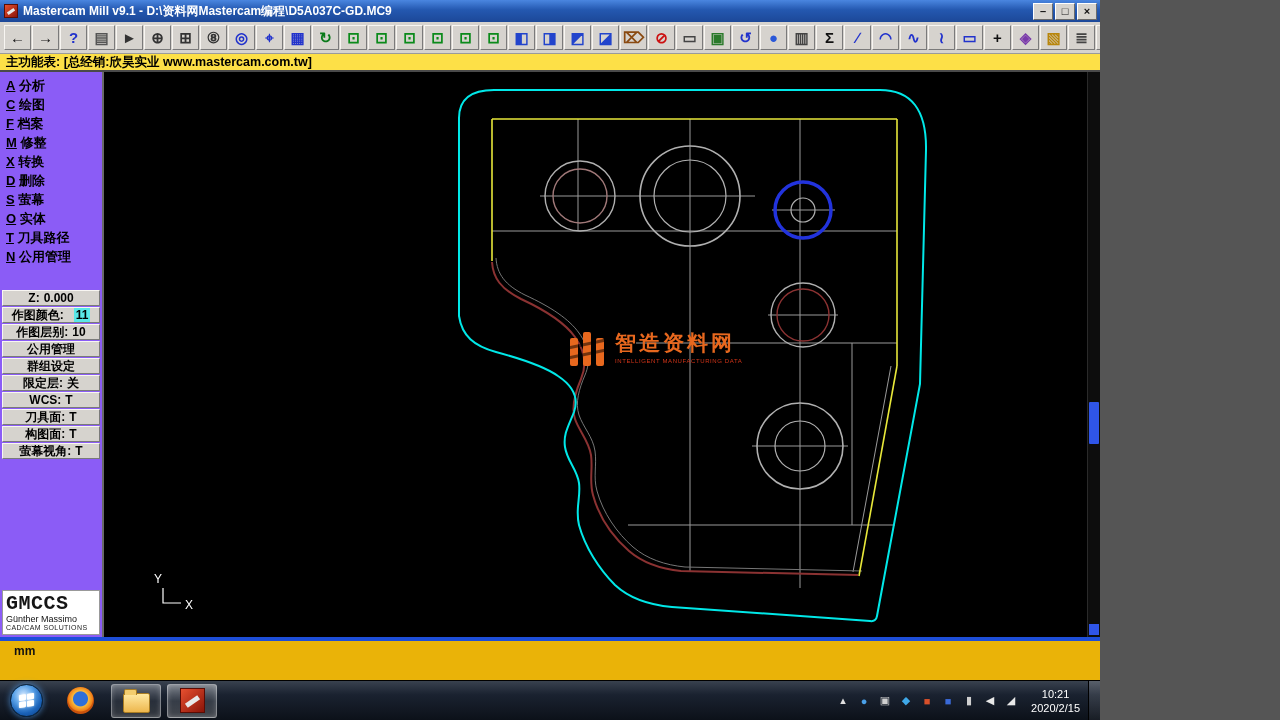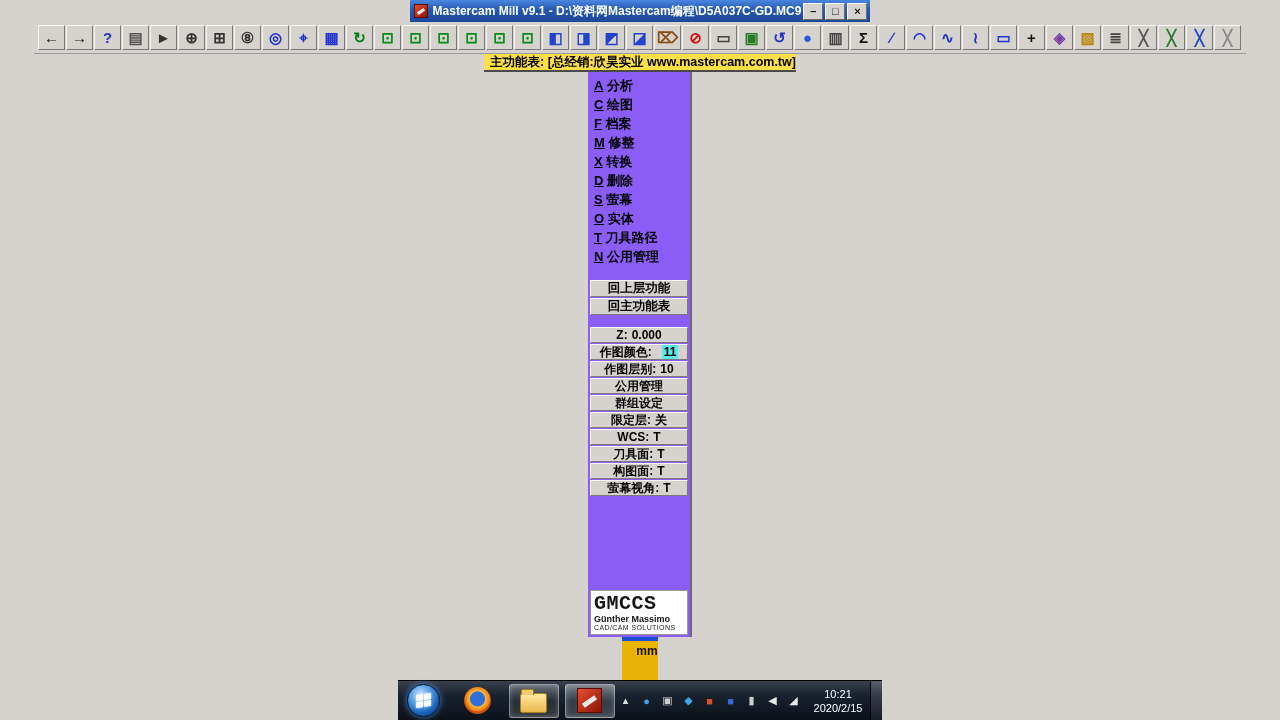--- a/index.html
+++ b/index.html
@@ -1,17 +1,17 @@
 <!DOCTYPE html>
 <html><head>
 <meta charset="utf-8">
 <style>
   * { box-sizing: border-box; }
   body { margin: 0; font-family: "Liberation Sans", sans-serif; background: #555; }
-  .app { width: 1280px; height: 720px; display: flex; flex-direction: column; background: #d6d3ce; overflow: hidden; position: relative; align-items: center; }
+  .app { width: 1100px; height: 720px; display: flex; flex-direction: column; background: #d6d3ce; overflow: hidden; position: relative; }
 
   
   .titlebar { height: 22px; background: linear-gradient(180deg,#4a86e0,#2458b0 45%,#1c4898); display: flex; align-items: center; color: #fff; flex: 0 0 auto; }
   .title-text { font-size: 12px; font-weight: bold; white-space: nowrap; overflow: hidden; }
   .win-buttons { margin-left: auto; display: flex; padding-right: 3px; }
   .win-btn { width: 20px; height: 17px; margin-left: 2px; background: #d6d3ce; border: 1px solid; border-color: #ffffff #6a6a6a #6a6a6a #ffffff; color: #111; font-size: 11px; font-weight: bold; display: flex; align-items: center; justify-content: center; cursor: pointer; }
 
   .mc-icon { position: relative; background: linear-gradient(135deg,#e85030,#8a1408); border: 1px solid #5a0c04; }
   .mc-icon::after { content: ""; position: absolute; background: #e8e8e8; transform: rotate(-35deg); }
   .mc-small { width: 14px; height: 14px; margin: 0 5px 0 4px; }
@@ -32,21 +32,21 @@
   .menu-item { height: 19px; line-height: 19px; padding-left: 6px; font-size: 13px; font-weight: bold; color: #000; cursor: pointer; white-space: nowrap; }
   .side-btn { height: 16px; margin: 1px 2px; display: flex; align-items: center; justify-content: center; font-size: 12px; font-weight: bold; color: #000; background: #d6d3ce; border: 1px solid; border-color: #f8f6f2 #7a7a7a #7a7a7a #f8f6f2; cursor: pointer; white-space: nowrap; }
   .nav-btn { height: 17px; font-size: 12.5px; }
   .side-btn .val { margin-left: 4px; }
   .side-btn .hl { background: #5ae8e8; padding: 0 2px; margin-left: 10px; }
   .sp12 { height: 13px; flex: 0 0 auto; }
   .sp10 { height: 10px; flex: 0 0 auto; }
   .grow { flex: 1 1 auto; }
   .logo { margin: 2px; background: #fff; border: 1px solid #999; padding: 2px 3px 3px; }
   .logo-title { font-size: 20px; font-weight: bold; line-height: 21px; color: #151515; letter-spacing: 0.5px; font-family: Liberation Mono, monospace; }
-  .logo-line1 { font-size: 9px; font-weight: bold; color: #111; }
+  .logo-line1 { font-size: 9px; font-weight: normal; color: #111; }
   .logo-line2 { font-size: 7px; color: #222; letter-spacing: 0.4px; }
 
   
   .canvas { flex: 1 1 auto; position: relative; background: #000; overflow: hidden; cursor: crosshair; }
   .canvas svg.cad { position: absolute; left: 0; top: 0; }
   .watermark { position: absolute; left: 462px; top: 256px; display: flex; align-items: flex-start; gap: 7px; pointer-events: none; }
   .wm-text { font-size: 21px; font-weight: bold; color: #e8681e; letter-spacing: 3px; line-height: 30px; }
   .wm-sub { font-size: 6px; color: #d23418; letter-spacing: 0.6px; }
   .vscroll { position: absolute; right: 0; top: 0; bottom: 0; width: 13px; background: #0d0d0d; border-left: 1px solid #2a2a2a; }
   .vthumb { position: absolute; left: 1px; width: 10px; top: 330px; height: 42px; background: #2f55e8; border-radius: 1px; cursor: pointer; }
@@ -146,24 +146,20 @@
           <div class="menu-item"><u>F</u>&nbsp;档案</div>
           <div class="menu-item"><u>M</u>&nbsp;修整</div>
           <div class="menu-item"><u>X</u>&nbsp;转换</div>
           <div class="menu-item"><u>D</u>&nbsp;删除</div>
           <div class="menu-item"><u>S</u>&nbsp;萤幕</div>
           <div class="menu-item"><u>O</u>&nbsp;实体</div>
           <div class="menu-item"><u>T</u>&nbsp;刀具路径</div>
           <div class="menu-item"><u>N</u>&nbsp;公用管理</div>
         </div>
       <div class="sp12"></div>
-      <div id="nav-buttons">
-          <div class="side-btn nav-btn">回上层功能</div>
-          <div class="side-btn nav-btn">回主功能表</div>
-        </div>
       <div class="sp10"></div>
       <div id="status-buttons">
           <div class="side-btn">
             <span>Z:</span>
             <span class="val">0.000</span>
           </div>
           <div class="side-btn">
             <span>作图颜色:</span>
             <span class="val hl">11</span>
           </div>

